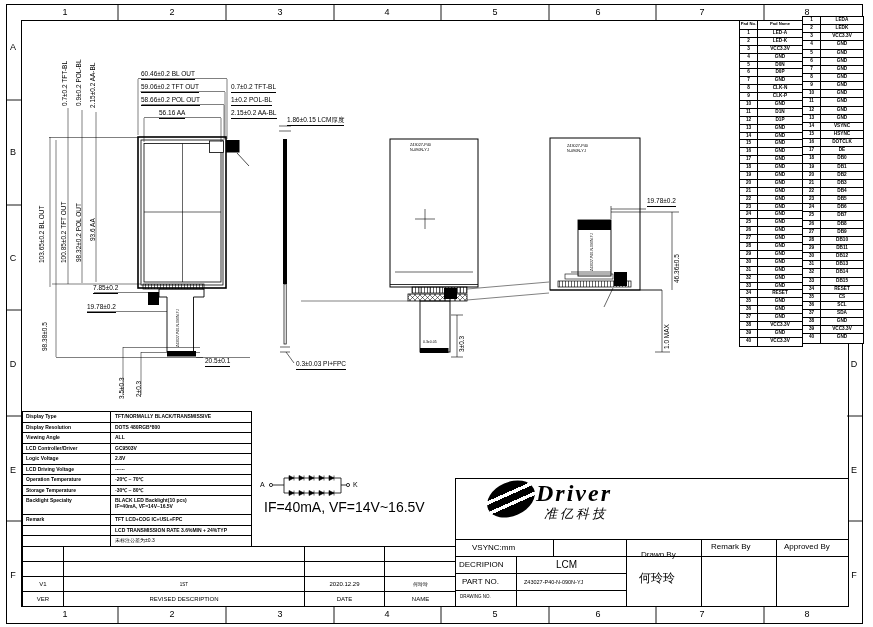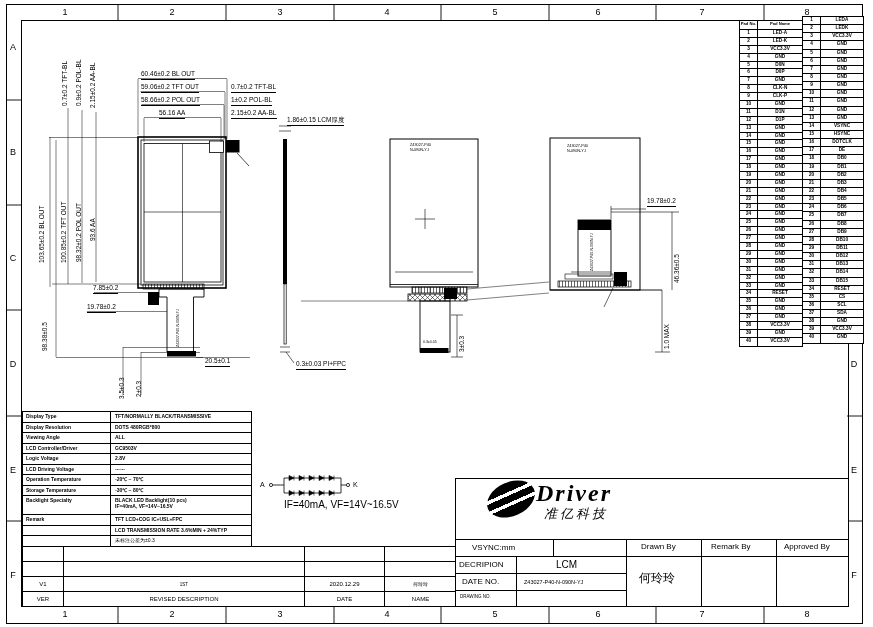--- a/index.html
+++ b/index.html
@@ -223,21 +223,21 @@
   </div>
   <div class="abs tiny" style="left:567px;top:144px">
     <div>Z43027-P40</div>
     <div>N-090N-YJ</div>
   </div>
   <div class="vdim vtiny" style="left:177px;top:347px">Z43027-P40-N-090N-YJ</div>
   <div class="vdim vtiny" style="left:591px;top:271px">Z43027-P40-N-090N-YJ</div>
 
   <div class="dim" style="left:260px;top:481px;font-size:7px">A</div>
   <div class="dim" style="left:353px;top:481px;font-size:7px">K</div>
-  <div class="dim" style="left:284px;top:500px;font-size:10px">IF=40mA, VF=14V~16.5V</div>
+  <div class="dim" style="left:264px;top:500px;font-size:14px">IF=40mA, VF=14V~16.5V</div>
 
   <div class="spec-table">
 
       <div class="spec-row">
         <div class="spec-label">Display Type</div>
         <div class="spec-value">TFT/NORMALLY BLACK/TRANSMISSIVE</div>
       </div>
 
       <div class="spec-row">
         <div class="spec-label">Display Resolution</div>
@@ -747,24 +747,24 @@
     <div class="tb-line" style="left:97px;top:60px;width:1px;height:17px"></div>
     <div class="tb-line" style="left:170px;top:60px;width:1px;height:67px"></div>
     <div class="tb-line" style="left:245px;top:60px;width:1px;height:67px"></div>
     <div class="tb-line" style="left:320px;top:60px;width:1px;height:67px"></div>
 
     <div class="logo-ellipse"></div>
     <div class="logo-text">Driver</div>
     <div class="logo-cn">准亿科技</div>
 
     <div class="tb-label" style="left:16px;top:65px">VSYNC:mm</div>
-    <div class="tb-label" style="left:185px;top:64px">Drawn By</div>
+    <div class="tb-label" style="left:185px;top:72px">Drawn By</div>
     <div class="tb-label" style="left:255px;top:64px">Remark By</div>
     <div class="tb-label" style="left:328px;top:64px">Approved By</div>
     <div class="tb-label" style="left:3px;top:82px">DECRIPION</div>
     <div class="tb-label" style="left:100px;top:81px;font-size:10px">LCM</div>
-    <div class="tb-label" style="left:6px;top:99px">DATE NO.</div>
+    <div class="tb-label" style="left:6px;top:99px">PART NO.</div>
     <div class="tb-label" style="left:68px;top:101px;font-size:5.5px">Z43027-P40-N-090N-YJ</div>
     <div class="tb-label" style="left:4px;top:116px;font-size:4.5px">DRAWING NO.</div>
     <div class="tb-label" style="left:183px;top:93px;font-size:12px">何玲玲</div>
   </div>
 
 </div>
 
 </body></html>

